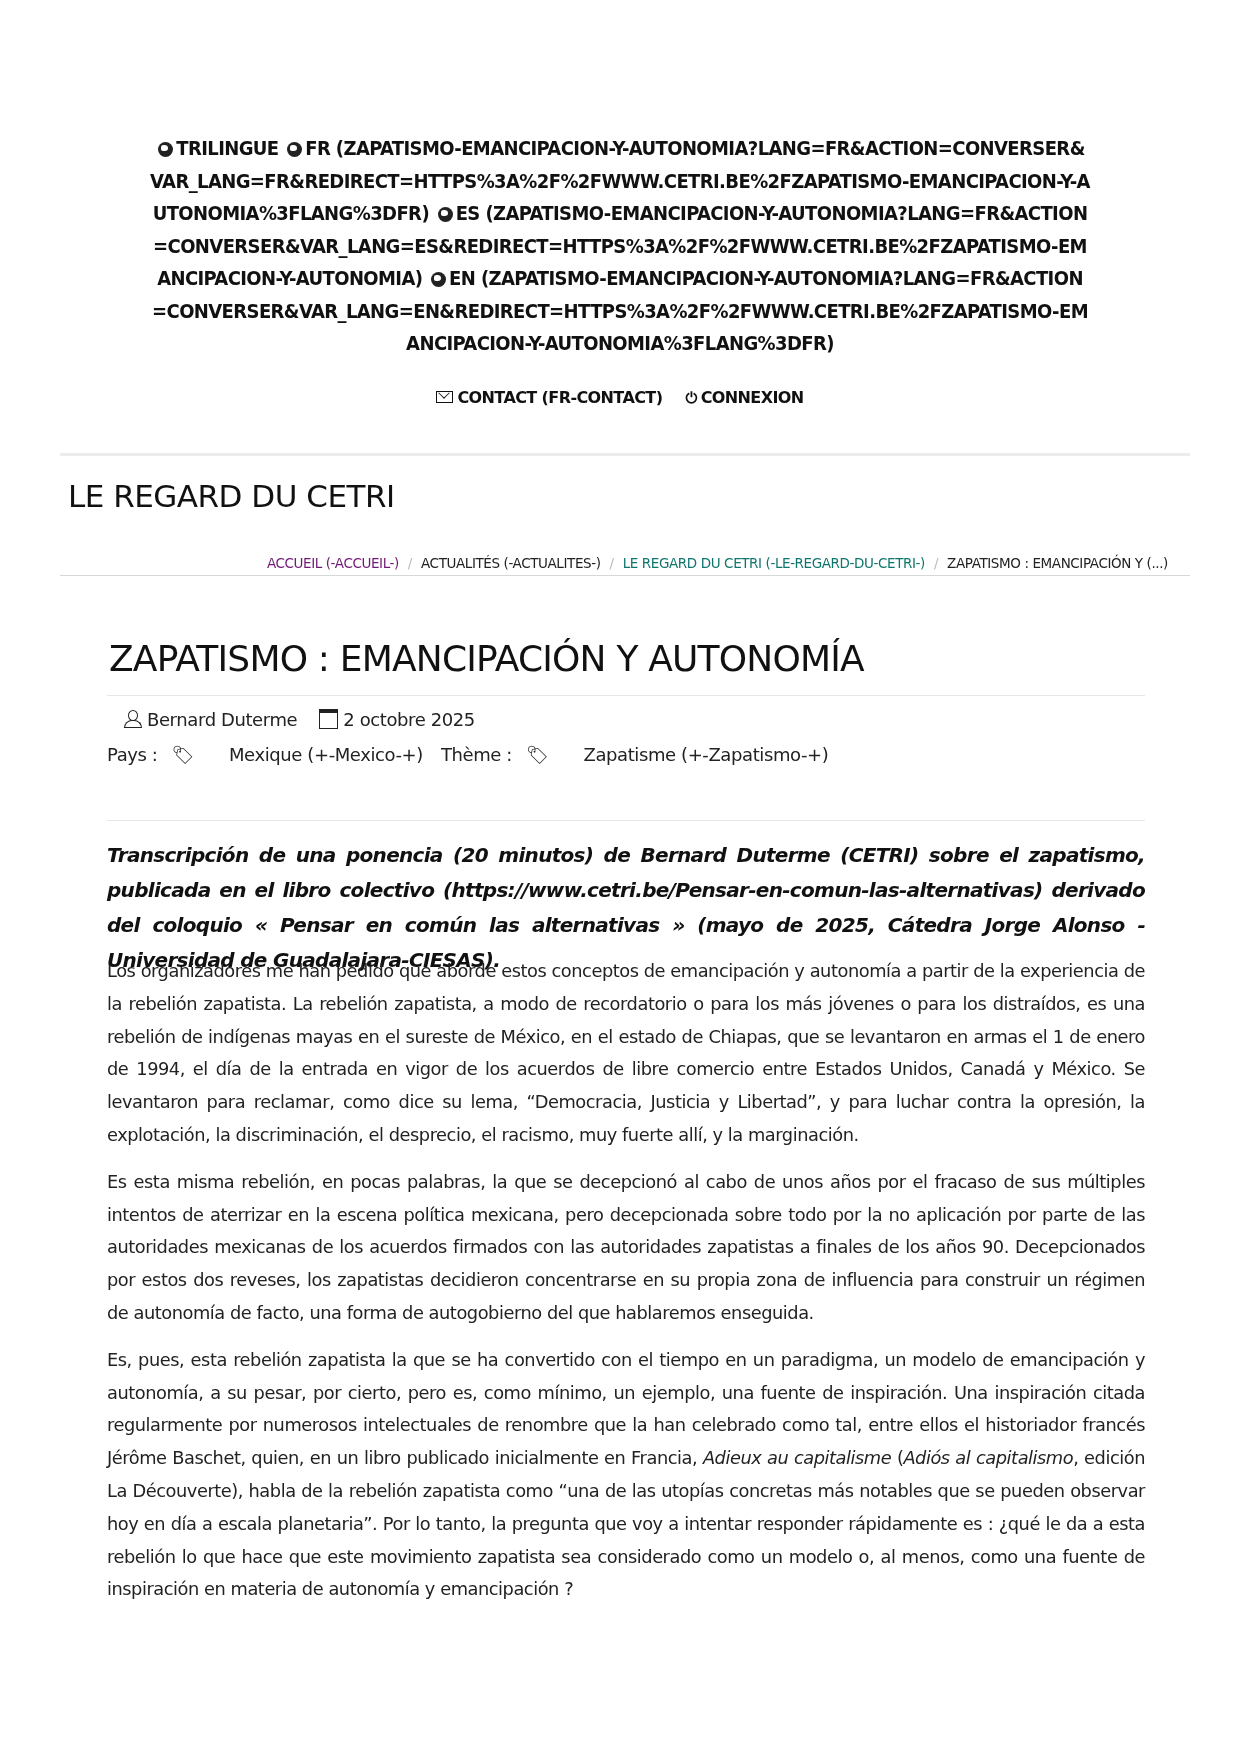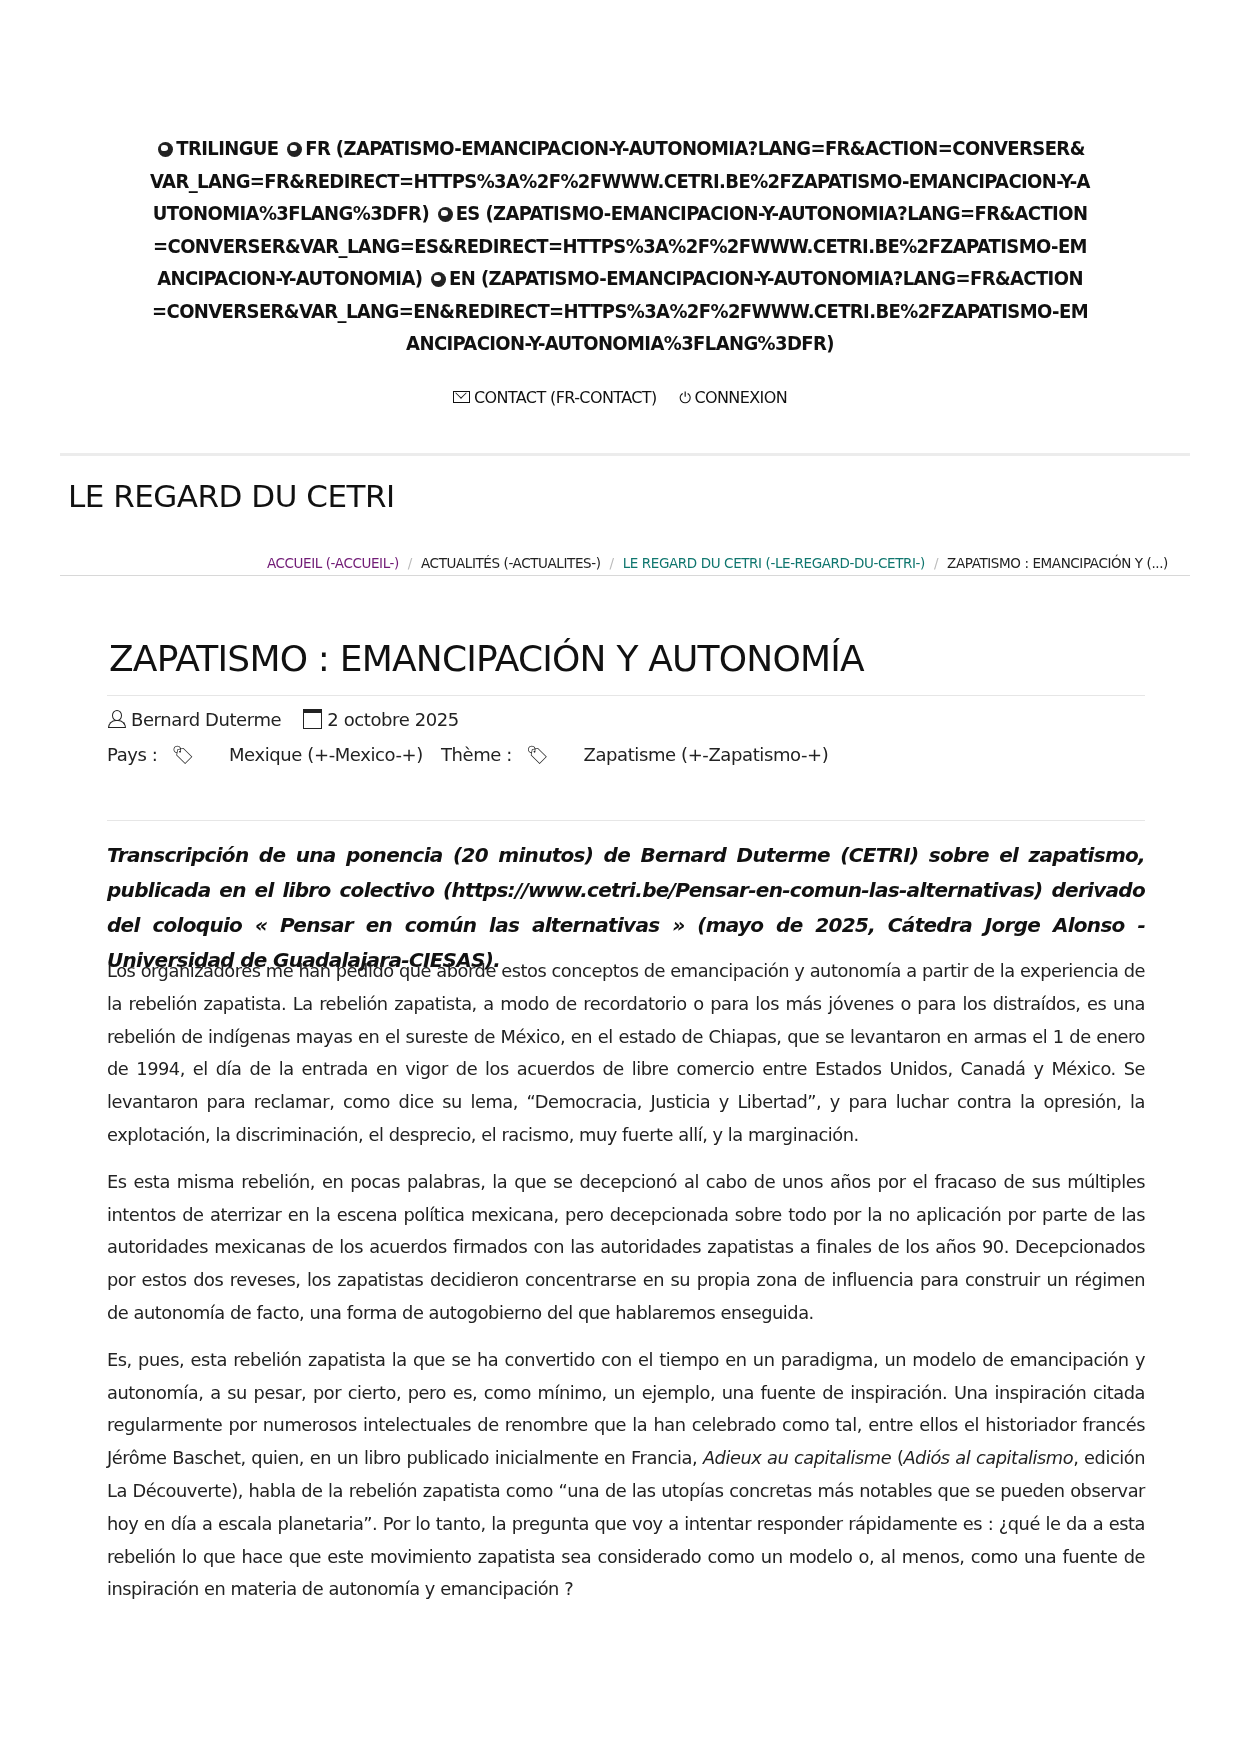--- a/index.html
+++ b/index.html
@@ -11,21 +11,21 @@
       position: absolute; left: 150px; width: 940px; top: 132px;
       text-align: center; font-family: "DejaVu Sans Condensed", "DejaVu Sans", sans-serif;
       font-size: 20px; line-height: 32.5px; font-weight: bold; color: #111;
       letter-spacing: -0.6px; word-break: break-all; font-stretch: condensed;
     }
     .topnav .lang-link { color: #111; text-decoration: none; }
     .globe { display: inline-block; width: 15px; height: 15px; border-radius: 50%; background: #222; position: relative; vertical-align: -2px; margin: 0 3px; }
     .globe::after { content: ""; position: absolute; left: 3px; top: 3px; width: 7px; height: 6px; background: #fff; border-radius: 40% 60% 50% 30%; }
     .secnav {
       position: absolute; left: 0; width: 1240px; top: 388px; text-align: center;
-      font-size: 16px; font-weight: normal; letter-spacing: -0.6px; color: #111;
+      font-size: 16px; font-weight: bold; letter-spacing: -0.6px; color: #111;
     }
     .secnav .item { display: inline-block; margin: 0 9px; }
     .env-icon { display: inline-block; width: 15px; height: 10px; border: 1.5px solid #111; position: relative; vertical-align: 0px; margin-right: 4px; }
     .env-icon::after { content: ""; position: absolute; left: 2px; top: -4px; width: 9px; height: 9px; border-right: 1.5px solid #111; border-bottom: 1.5px solid #111; transform: rotate(45deg) scale(0.8); }
     .power-icon { display: inline-block; font-size: 15px; margin-right: 4px; }
     .rule-top { position: absolute; left: 60px; width: 1130px; top: 453px; height: 3px; background: #ececec; }
     .site-title {
       position: absolute; left: 68px; top: 478px; font-size: 31px; letter-spacing: -0.5px;
       font-weight: normal; color: #111; margin: 0;
     }
@@ -34,21 +34,21 @@
       letter-spacing: -0.4px; white-space: nowrap;
     }
     .breadcrumb .sep { color: #bbb; margin: 0 9px; }
     .rule-bc { position: absolute; left: 60px; width: 1130px; top: 575px; height: 1px; background: #d8d8d8; }
     .article { position: absolute; left: 107px; width: 1038px; top: 0; }
     .article-title {
       position: absolute; top: 636px; left: 0; margin: 2px; font-size: 36px; font-weight: normal;
       letter-spacing: -0.8px; color: #111; white-space: nowrap;
     }
     .rule-title { position: absolute; top: 695px; left: 0; width: 1038px; height: 1px; background: #e6e6e6; }
-    .meta { position: absolute; top: 707px; left: 0; font-size: 18px; color: #222; letter-spacing: -0.4px; }
+    .meta { position: absolute; top: 707px; left: 16px; font-size: 18px; color: #222; letter-spacing: -0.4px; }
     .meta span { vertical-align: middle; }
     .user-icon { display: inline-block; width: 20px; height: 20px; position: relative; margin-right: 4px; }
     .user-icon::before { content: ""; position: absolute; left: 5px; top: 1px; width: 8px; height: 9px; border: 1.3px solid #222; border-radius: 50%; }
     .user-icon::after { content: ""; position: absolute; left: 1px; top: 11px; width: 16px; height: 6px; border: 1.3px solid #222; border-radius: 8px 8px 0 0; border-bottom-width: 1.3px; }
     .cal-icon { display: inline-block; width: 17px; height: 15px; border: 1.6px solid #222; border-top-width: 4px; margin: 0 5px 0 22px; position: relative; }
     .tags { position: absolute; top: 744px; left: 0; font-size: 18px; color: #222; letter-spacing: -0.4px; white-space: nowrap; }
     .tag-icon { display: inline-block; font-size: 18px; margin: 0 3px 0 14px; transform: rotate(0deg); }
     .tag-link { color: #222; text-decoration: none; margin-left: 32px; }
     .gap { display: inline-block; width: 18px; }
     .rule-meta { position: absolute; top: 820px; left: 0; width: 1038px; height: 1px; background: #e6e6e6; }

